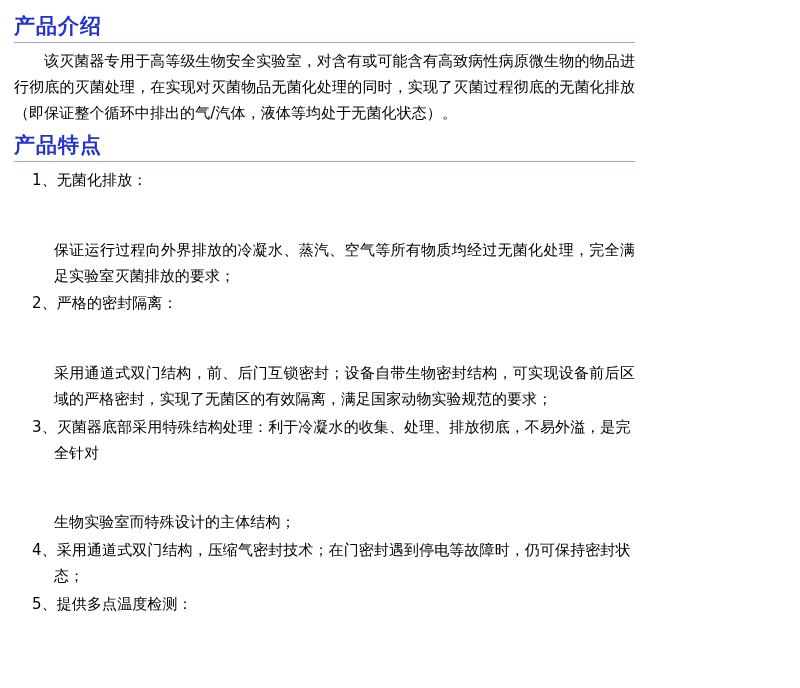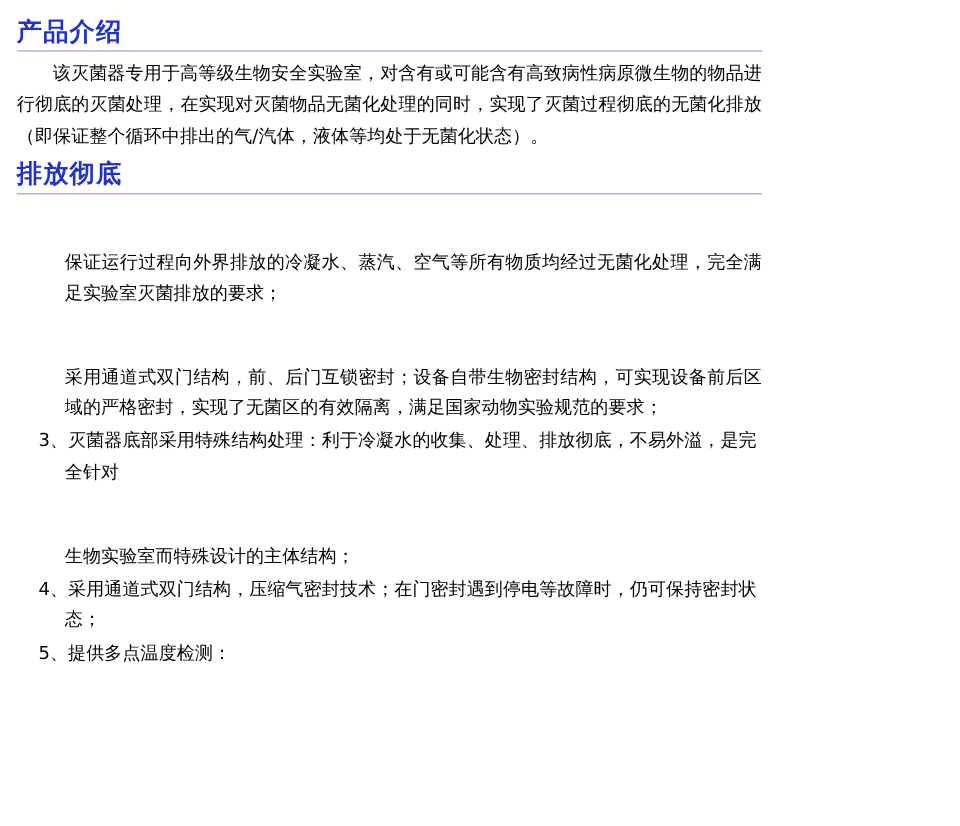--- a/index.html
+++ b/index.html
@@ -82,28 +82,30 @@
 
 <div class="page">
 
   <div>
     <h2 class="section-title">产品介绍</h2>
     <hr class="title-rule">
     <p class="para indent">该灭菌器专用于高等级生物安全实验室，对含有或可能含有高致病性病原微生物的物品进行彻底的灭菌处理，在实现对灭菌物品无菌化处理的同时，实现了灭菌过程彻底的无菌化排放（即保证整个循环中排出的气/汽体，液体等均处于无菌化状态）。</p>
   </div>
 
   <div>
-    <h2 class="section-title">排放彻底</h2>
+    <h2 class="section-title">产品特点</h2>
     <hr class="title-rule">
 
     <ul class="list">
       <li>
+        <span class="li-head"><span class="li-num">1、</span><span>无菌化排放：</span></span>
         <span class="li-body">保证运行过程向外界排放的冷凝水、蒸汽、空气等所有物质均经过无菌化处理，完全满足实验室灭菌排放的要求；</span>
       </li>
       <li>
+        <span class="li-head"><span class="li-num">2、</span><span>严格的密封隔离：</span></span>
         <span class="li-body">采用通道式双门结构，前、后门互锁密封；设备自带生物密封结构，可实现设备前后区域的严格密封，实现了无菌区的有效隔离，满足国家动物实验规范的要求；</span>
       </li>
       <li>
         <span class="li-head"><span class="li-num">3、</span><span>灭菌器底部采用特殊结构处理：利于冷凝水的收集、处理、排放彻底，不易外溢，是完全针对</span></span>
         <span class="li-body">生物实验室而特殊设计的主体结构；</span>
       </li>
       <li>
         <span class="li-head"><span class="li-num">4、</span><span>采用通道式双门结构，压缩气密封技术；在门密封遇到停电等故障时，仍可保持密封状态；</span></span>
       </li>
       <li>

